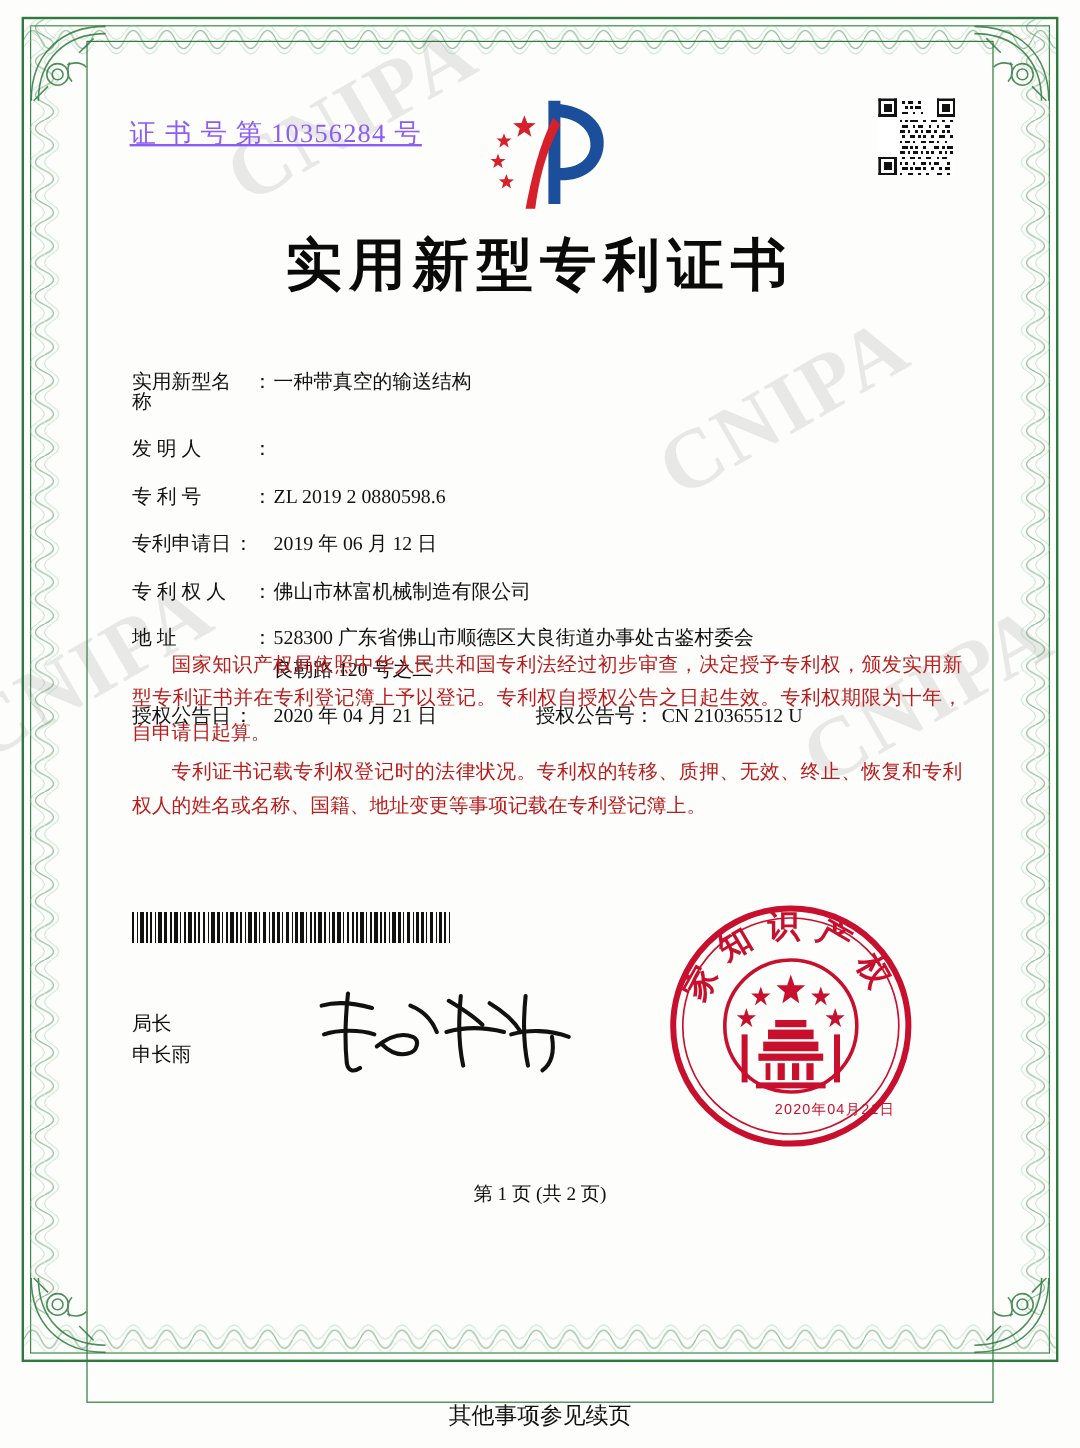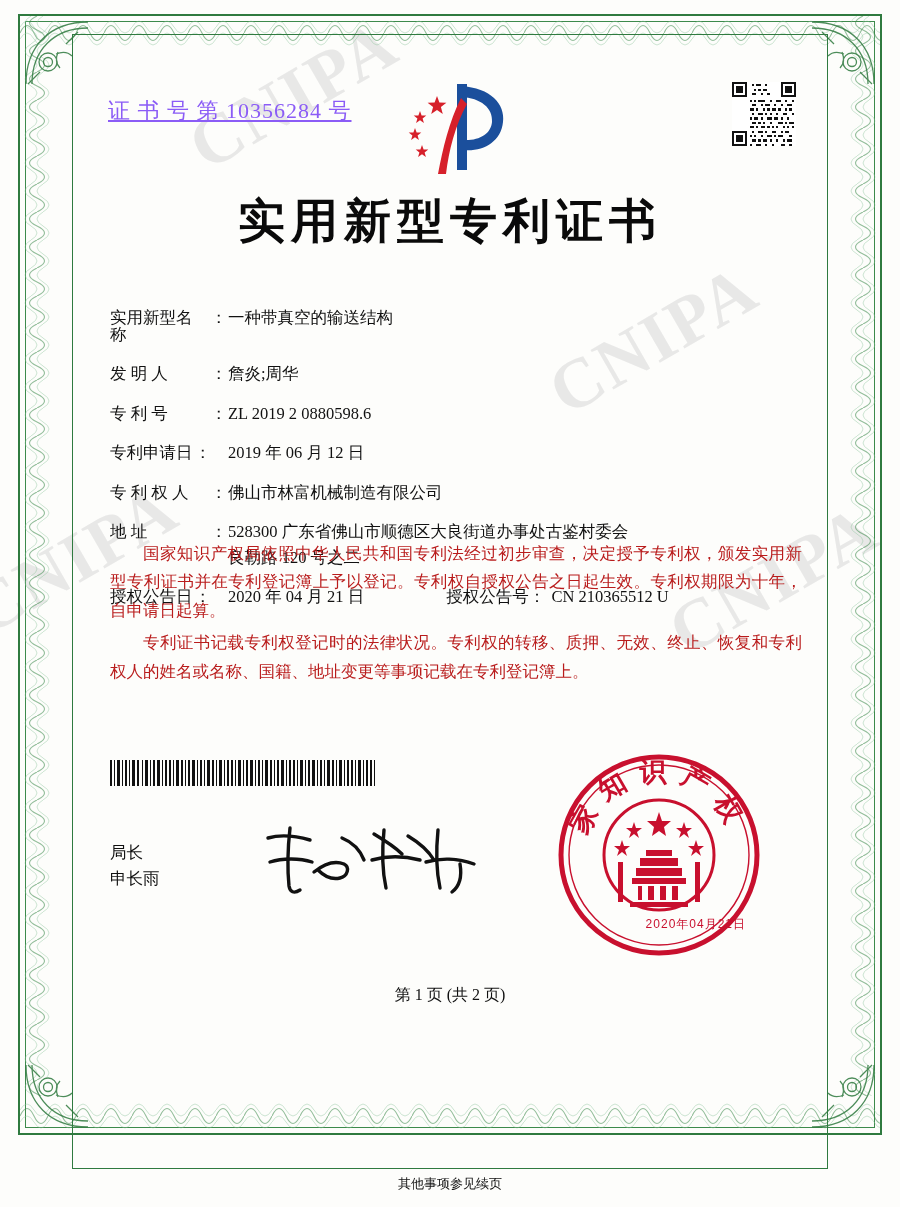--- a/index.html
+++ b/index.html
@@ -235,21 +235,21 @@
     text-align: center;
     font-size: 16px;
     color: #111;
   }
   .tail-note {
     position: absolute;
     left: 0;
     right: 0;
     bottom: 14px;
     text-align: center;
-    font-size: 13px;
+    font-size: 19px;
     color: #111;
   }
 </style>
 </head>
 <body>
 
 <div class="page">
 
   <div class="watermark">
     <div class="wm" style="left:180px; top:55px; font-size:70px;">CNIPA</div>
@@ -476,21 +476,20 @@
             <span class="field-colon">：</span>
           </span>
         <span class="field-value">一种带真空的输送结构</span>
       </div>
 
       <div class="field-row">
         <span class="field-label">
             <span>发 明 人</span>
             <span class="field-colon">：</span>
           </span>
-        <span class="field-value">詹炎;周华</span>
       </div>
 
       <div class="field-row">
         <span class="field-label">
             <span>专 利 号</span>
             <span class="field-colon">：</span>
           </span>
         <span class="field-value">ZL 2019 2 0880598.6</span>
       </div>
 

